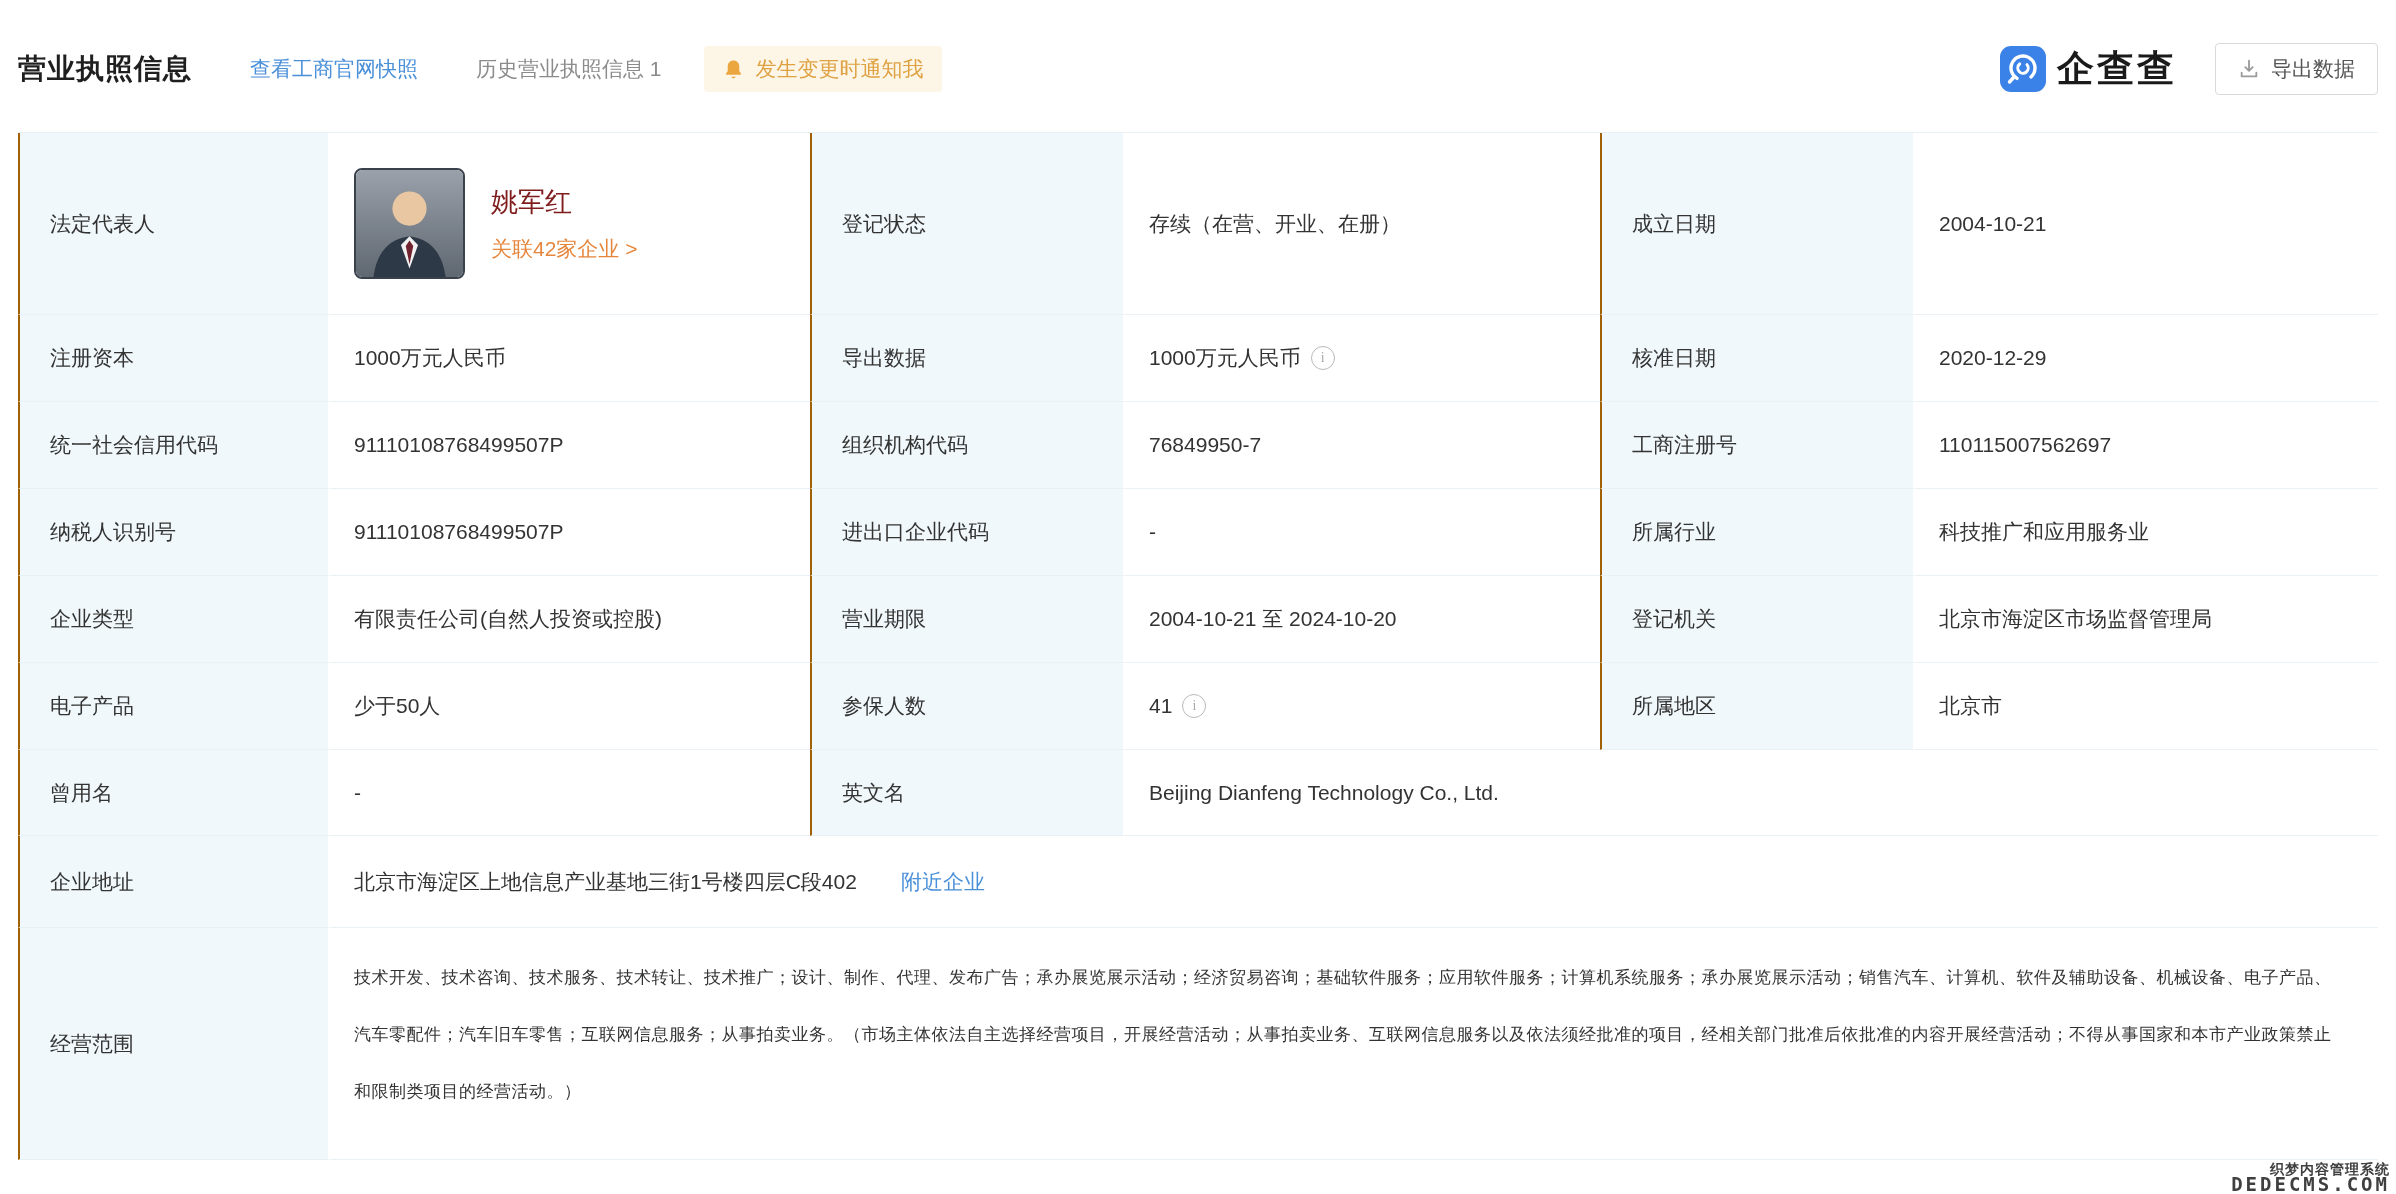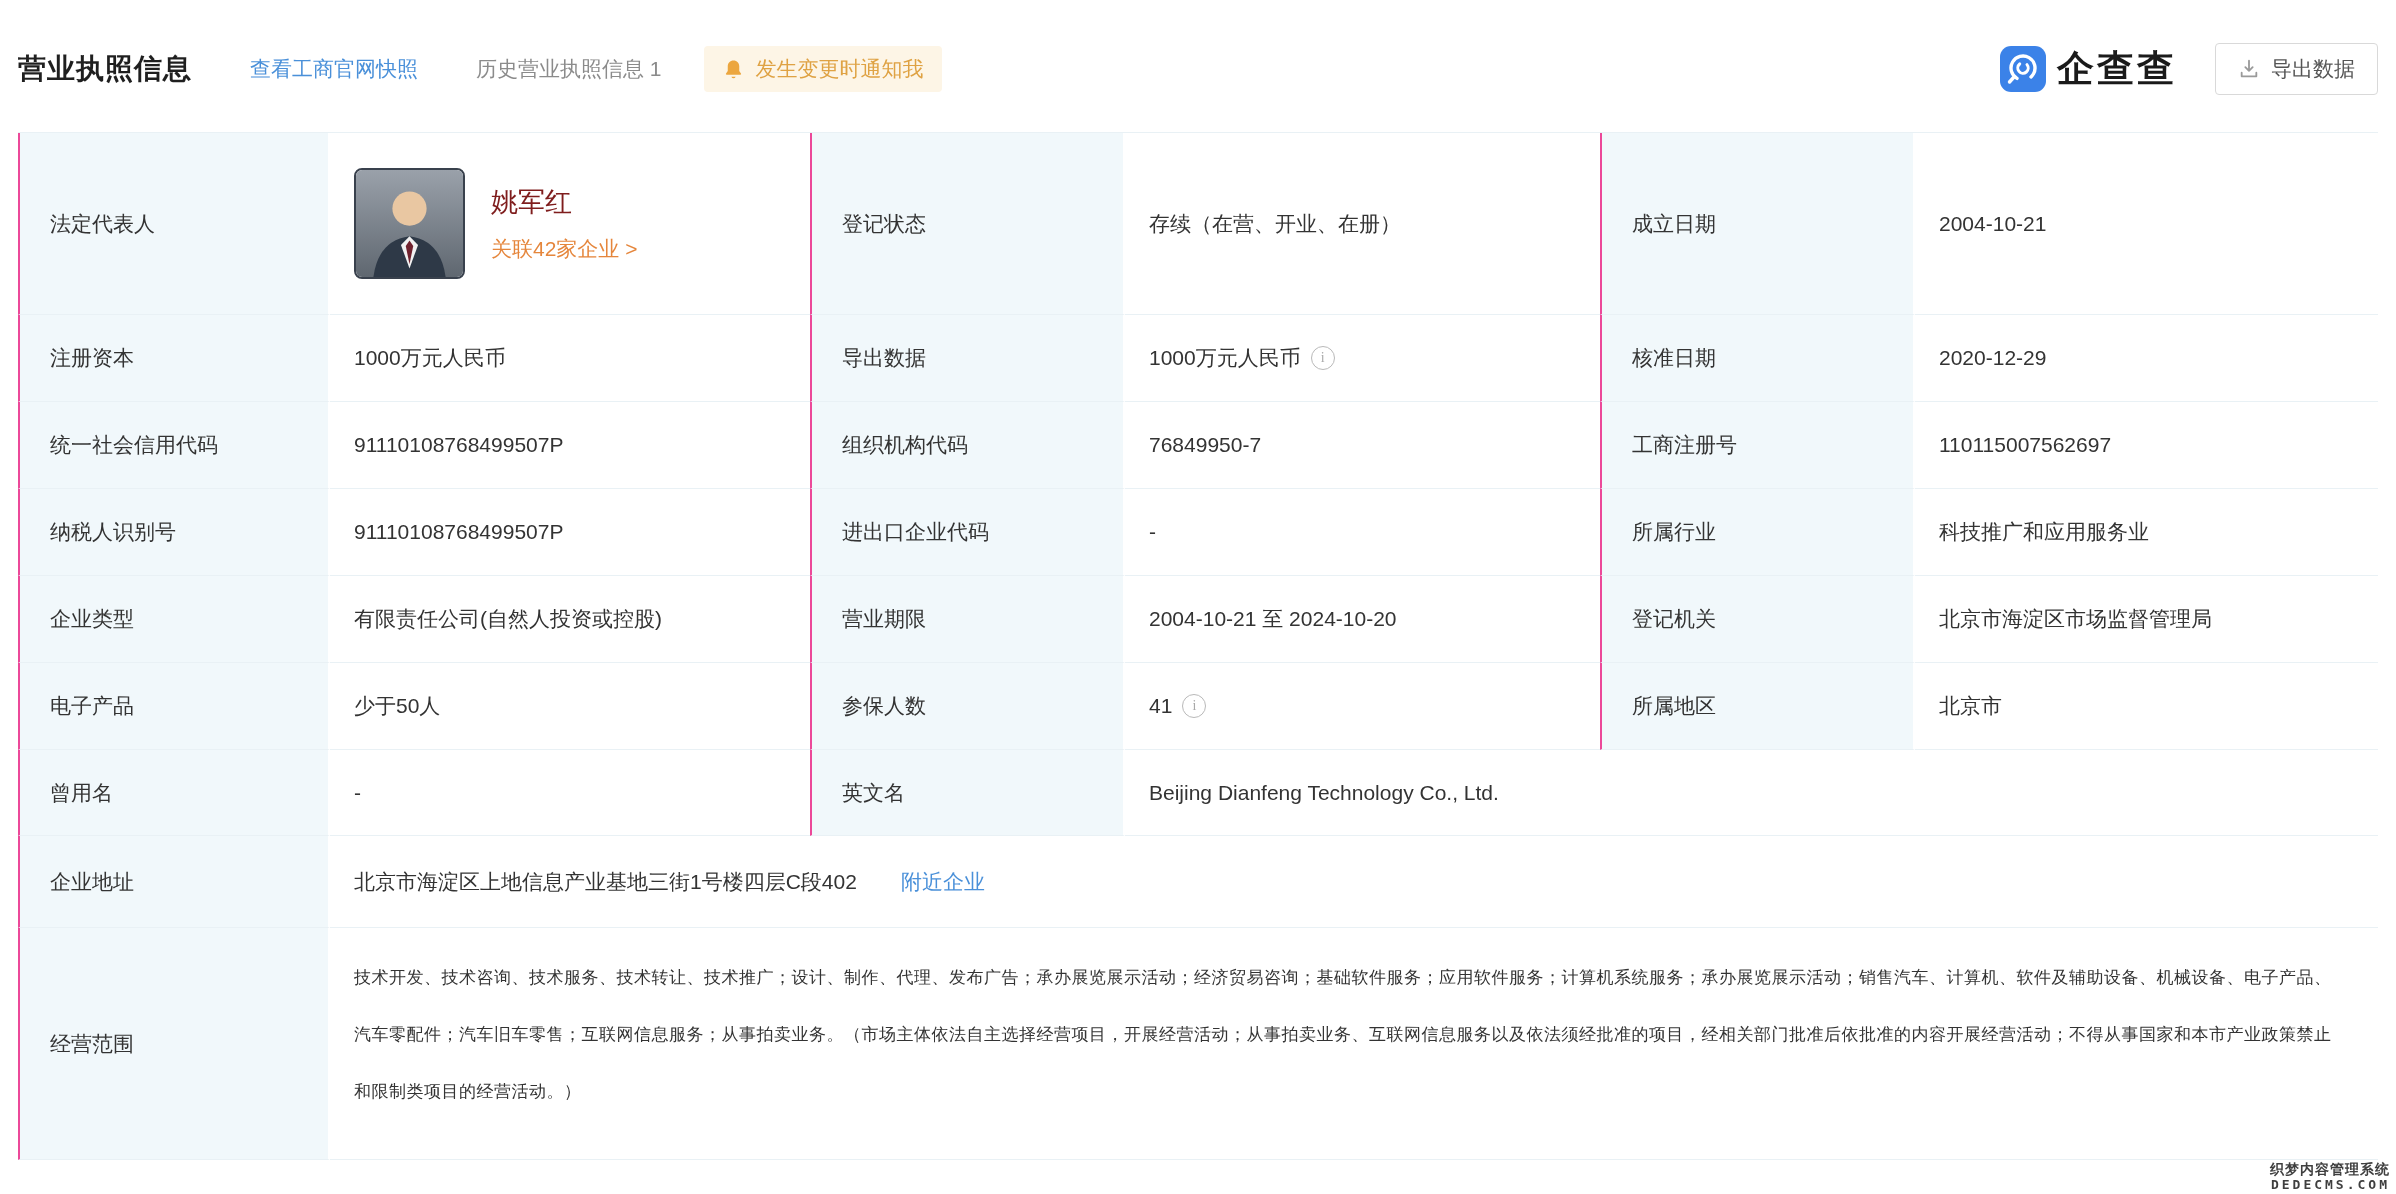--- a/index.html
+++ b/index.html
@@ -30,21 +30,21 @@
   .license-table{
     margin:0 18px;display:grid;
     grid-template-columns:312px 480px 315px 475px 315px 1fr;
     grid-template-rows:182px 87px 87px 87px 87px 87px 86px 92px auto;
     border-top:1px solid #e9f1f5;
   }
   .cell{
     display:flex;align-items:center;box-sizing:border-box;
     border-bottom:1px solid #e9f1f5;font-size:21px;color:#333;
   }
-  .lt{background:#f1f8fb;padding:0 18px 0 30px;border-left:2px solid #ec4899;border-right:2px solid #fff;}
+  .lt{background:#f1f8fb;padding:0 18px 0 30px;border-left:2px solid #a16207;border-right:2px solid #fff;}
   .vt{background:#fff;padding:0 18px 0 24px;}
   .span3{grid-column:span 3;}
   .span5{grid-column:span 5;}
   
   .rep-cell{gap:26px;}
   .avatar{
     width:107px;height:107px;border-radius:8px;overflow:hidden;flex:0 0 auto;
     border:2px solid #39414d;cursor:pointer;display:block;
   }
   .rep-info{display:flex;flex-direction:column;gap:15px;}
@@ -61,21 +61,21 @@
     align-items:flex-start;padding-top:22px;padding-bottom:38px;padding-right:40px;
     line-height:57px;letter-spacing:0.5px;font-size:17px;font-family:Liberation Mono, monospace;
   }
   
   .watermark{
     position:absolute;right:6px;bottom:2px;text-align:right;
     color:#3f3f3f;font-weight:bold;line-height:15px;
     text-shadow:-1px -1px 0 #fff,1px -1px 0 #fff,-1px 1px 0 #fff,1px 1px 0 #fff;
   }
   .wm-line1{font-size:14px;letter-spacing:1px;}
-  .wm-line2{font-size:13px;font-family:"DejaVu Sans Mono",monospace;letter-spacing:3px;}
+  .wm-line2{font-size:19px;font-family:"DejaVu Sans Mono",monospace;letter-spacing:3px;}
 </style>
 </head>
 <body>
 
 <div class="page">
 
   <div class="header">
     <span class="page-title">营业执照信息</span>
     <a class="link-blue snapshot-link">查看工商官网快照</a>
     <span class="history-link">历史营业执照信息 1</span>

